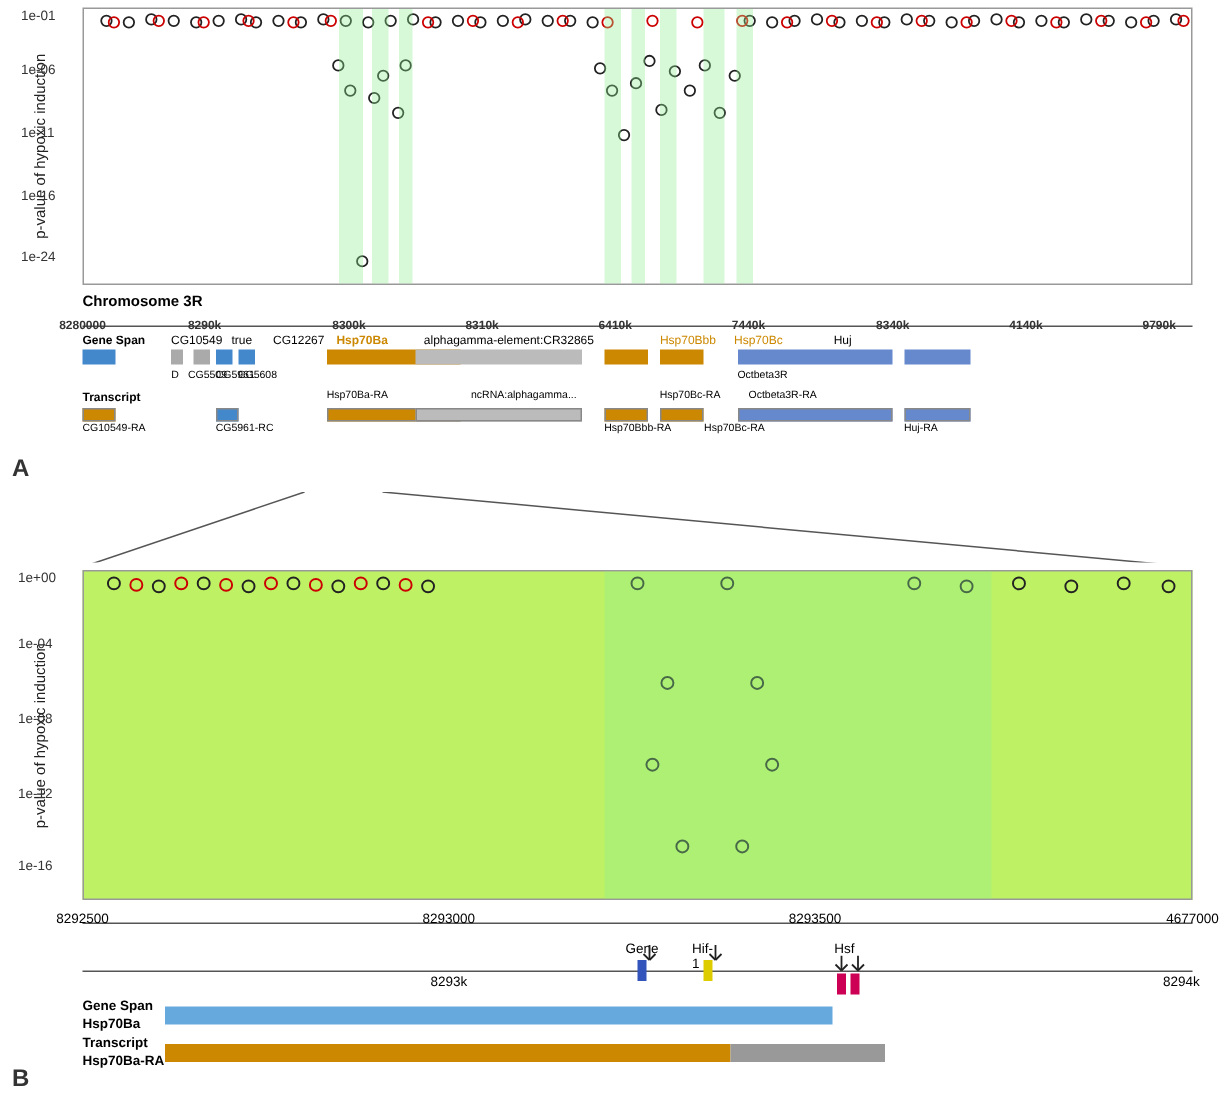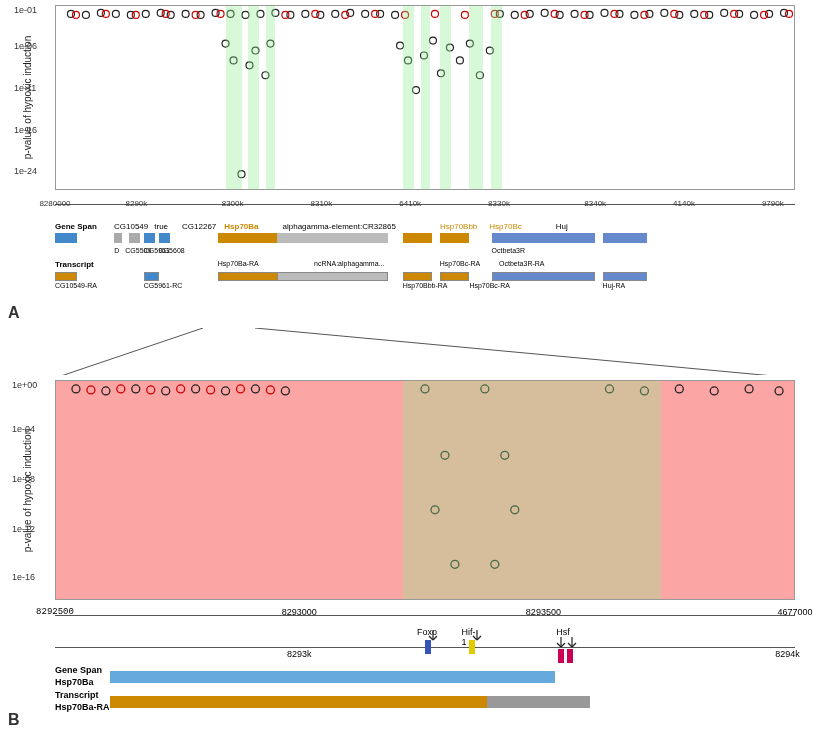--- a/index.html
+++ b/index.html
@@ -118,20 +118,21 @@
       width: 740px;
     }
     .chrom-label {
       font-size: 10px;
       font-weight: bold;
       margin-bottom: 2px;
     }
     .chrom-ruler {
       position: relative;
       height: 18px;
+      font-weight: bold;
     }
     .chrom-ruler-line {
       position: absolute;
       top: 8px;
       left: 0;
       right: 0;
       height: 1px;
       background: #555;
     }
     .chrom-tick {
@@ -169,21 +170,21 @@
       height: 366px;
       background: #fff;
     }
 
     .panel-b-plot {
       position: absolute;
       top: 5px;
       left: 55px;
       width: 740px;
       height: 220px;
-      background: #fca5a5;
+      background: #bef264;
       border: 1px solid #999;
     }
 
     .y-axis-label-b {
       position: absolute;
       top: 5px;
       left: 3px;
       width: 50px;
       height: 220px;
       display: flex;
@@ -354,29 +355,30 @@
         <span class="ytick" style="top:68%">1e-16</span>
         <span class="ytick" style="top:90%">1e-24</span>
       </div>
 
       
     </div>
 
     <div class="panel-a-label">A</div>
 
     <div class="chrom-track-a">
+      <div class="chrom-label">Chromosome 3R</div>
       <div class="chrom-ruler">
         <div class="chrom-ruler-line"></div>
 
         <span class="chrom-tick" style="left:0%">8280000</span>
         <span class="chrom-tick" style="left:11%">8290k</span>
         <span class="chrom-tick" style="left:24%">8300k</span>
         <span class="chrom-tick" style="left:36%">8310k</span>
         <span class="chrom-tick" style="left:48%">6410k</span>
-        <span class="chrom-tick" style="left:60%">8330k</span>
+        <span class="chrom-tick" style="left:60%">7440k</span>
         <span class="chrom-tick" style="left:73%">8340k</span>
         <span class="chrom-tick" style="left:85%">4140k</span>
         <span class="chrom-tick" style="left:97%">9790k</span>
       </div>
     </div>
 
     <div class="gene-tracks" style="position:absolute;top:222px;left:55px;width:740px;font-size:8px;">
 
       <div style="display:flex;align-items:baseline;gap:4px;margin-bottom:1px;">
         <span style="font-weight:bold;min-width:55px;">Gene Span</span>
@@ -507,36 +509,36 @@
         <span class="ytick" style="top:90%">1e-16</span>
       </div>
     </div>
 
     <div class="panel-b-label">B</div>
 
     <div class="chrom-track-b">
 
       <div style="position:relative;height:18px;">
         <div style="position:absolute;top:8px;left:0;right:0;height:1px;background:#555;"></div>
-        <span style="position:absolute;left:0%;top:0;font-size:9px;transform:translateX(-50%);font-family:Liberation Mono, monospace;">8292500</span>
+        <span style="position:absolute;left:0%;top:0;font-size:9px;transform:translateX(-50%);">8292500</span>
         <span style="position:absolute;left:33%;top:0;font-size:9px;transform:translateX(-50%);">8293000</span>
         <span style="position:absolute;left:66%;top:0;font-size:9px;transform:translateX(-50%);">8293500</span>
         <span style="position:absolute;left:100%;top:0;font-size:9px;transform:translateX(-50%);">4677000</span>
       </div>
 
       <div style="position:relative;height:45px;margin-top:2px;">
 
         <div style="position:absolute;top:20px;left:0;right:0;height:1px;background:#555;"></div>
 
         <span style="position:absolute;left:33%;top:22px;font-size:9px;transform:translateX(-50%);">8293k</span>
 
         <span style="position:absolute;left:99%;top:22px;font-size:9px;transform:translateX(-50%);">8294k</span>
 
         <div style="position:absolute;left:50%;top:0;">
-          <span style="position:absolute;top:0;left:-8px;font-size:9px;text-align:center;">Foxo</span>
+          <span style="position:absolute;top:0;left:-8px;font-size:9px;text-align:center;">Gene</span>
           <div style="position:absolute;top:13px;left:0;width:6px;height:14px;background:#3355bb;"></div>
 
           <svg style="position:absolute;top:3px;left:2px;" width="12" height="12">
             <line x1="6" y1="0" x2="6" y2="10" stroke="#222" stroke-width="1.2"></line>
             <line x1="2" y1="6" x2="6" y2="10" stroke="#222" stroke-width="1.2"></line>
             <line x1="10" y1="6" x2="6" y2="10" stroke="#222" stroke-width="1.2"></line>
           </svg>
         </div>
 
         <div style="position:absolute;left:56%;top:0;">

